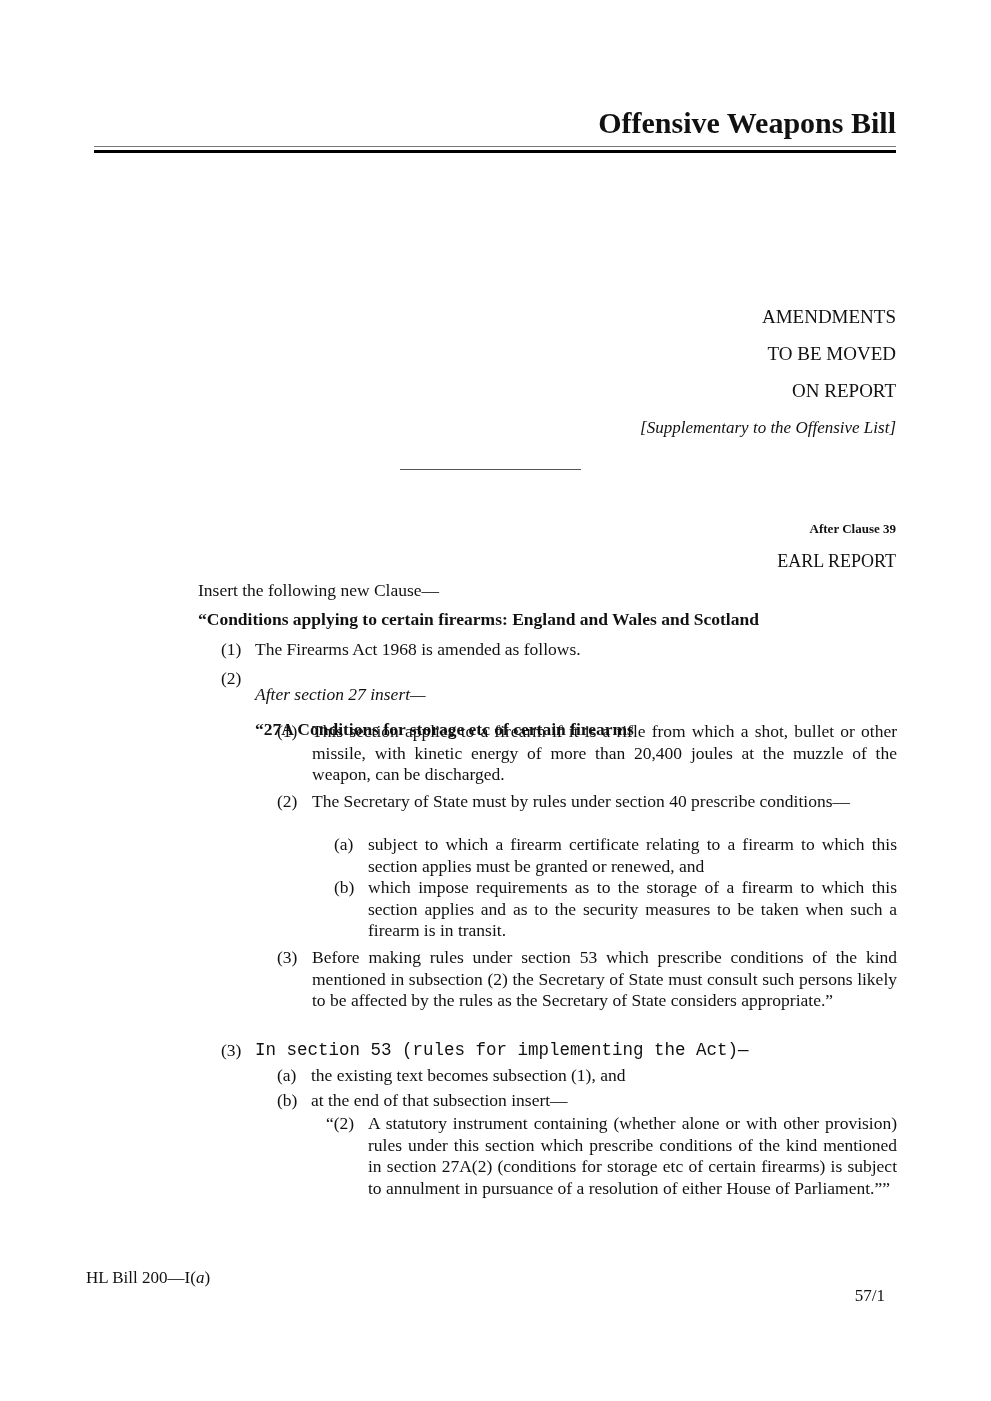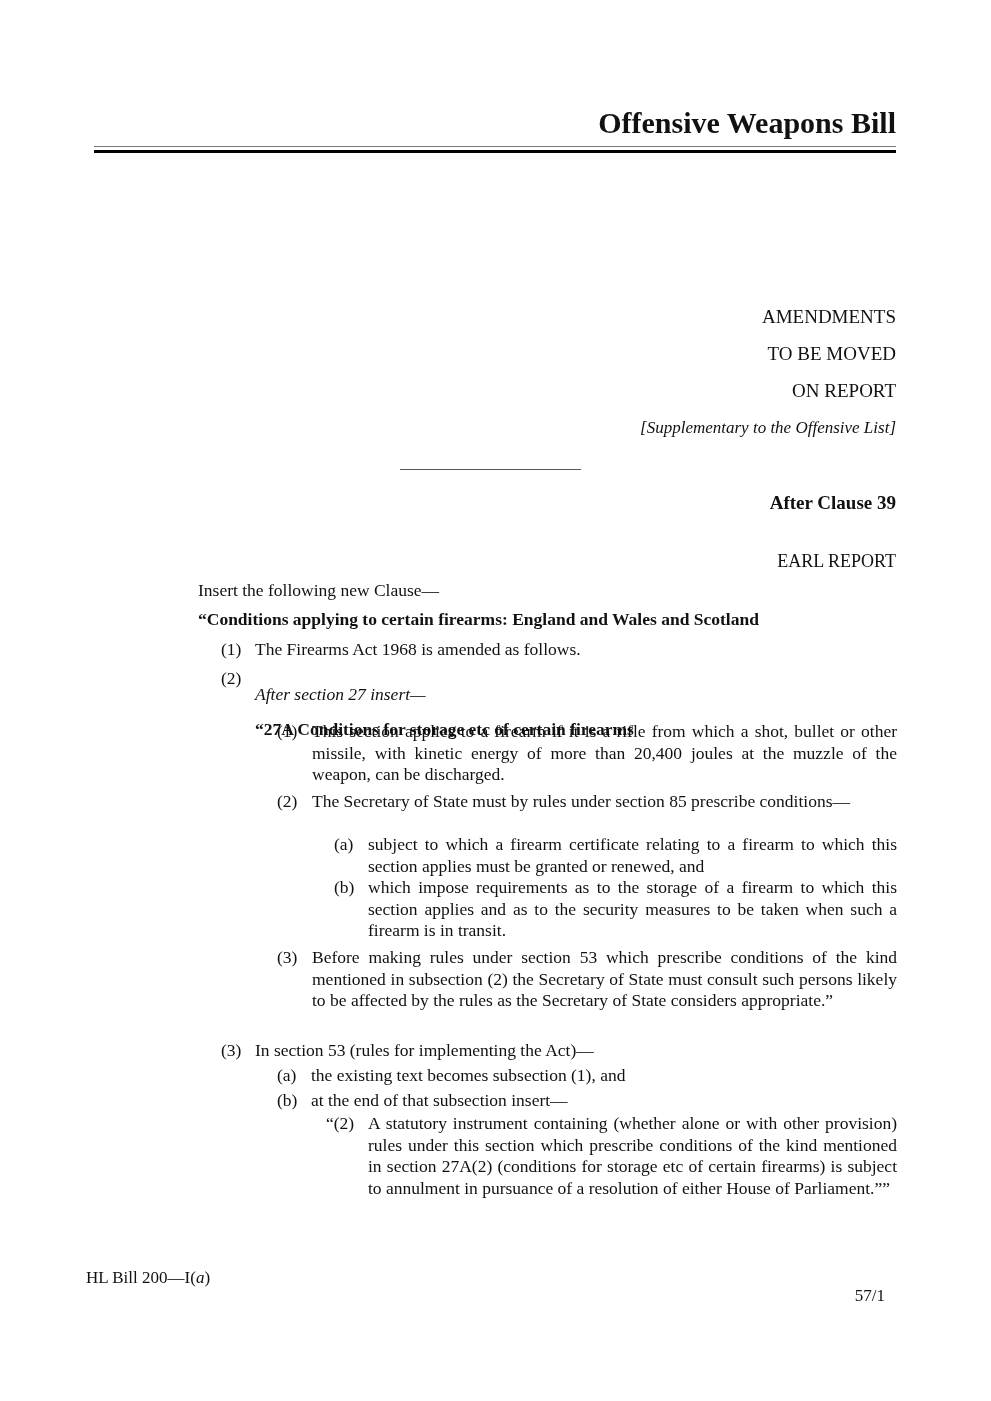--- a/index.html
+++ b/index.html
@@ -31,51 +31,51 @@
 <div class="abs title">Offensive Weapons Bill</div>
 <div class="abs rule-thin"></div>
 <div class="abs rule-thick"></div>
 
 <div class="abs center-line" style="top:306px;">AMENDMENTS</div>
 <div class="abs center-line" style="top:343px;">TO BE MOVED</div>
 <div class="abs center-line" style="top:380px;">ON REPORT</div>
 <div class="abs center-line italic" style="top:418px;">[Supplementary to the Offensive List]</div>
 <div class="abs sep"></div>
 
-<div class="abs center-line bold" style="top:492px; font-size:19px;">After Clause 39</div>
+<div class="abs center-line bold" style="top:521px; font-size:13px;">After Clause 39</div>
 <div class="abs center-line" style="top:551px; font-size:18px;">EARL REPORT</div>
 
 <div class="abs txt" style="left:198px; top:580px;">Insert the following new Clause—</div>
 <div class="abs txt bold" style="left:198px; top:609px; width:700px;">“Conditions applying to certain firearms: England and Wales and Scotland</div>
 
 <div class="abs txt" style="left:221px; top:639px;">(1)</div>
 <div class="abs txt" style="left:255px; top:639px;">The Firearms Act 1968 is amended as follows.</div>
 
 <div class="abs txt" style="left:221px; top:668px;">(2)</div>
 <div class="abs txt" style="left:255px; top:684px;font-style:italic;">After section 27 insert—</div>
 
 <div class="abs txt bold" style="left:255px; top:697px;margin-top:22px;">“27A Conditions for storage etc of certain firearms</div>
 
 <div class="abs txt" style="left:277px; top:721px;">(1)</div>
 <div class="abs txt just" style="left:312px; top:721px; width:585px;">This section applies to a firearm if it is a rifle from which a shot, bullet or other missile, with kinetic energy of more than 20,400 joules at the muzzle of the weapon, can be discharged.</div>
 
 <div class="abs txt" style="left:277px; top:791px;">(2)</div>
-<div class="abs txt just" style="left:312px; top:791px; width:585px;">The Secretary of State must by rules under section 85 prescribe conditions—</div>
+<div class="abs txt just" style="left:312px; top:791px; width:585px;">The Secretary of State must by rules under section 40 prescribe conditions—</div>
 
 <div class="abs txt" style="left:334px; top:834px;">(a)</div>
 <div class="abs txt just" style="left:368px; top:834px; width:529px;">subject to which a firearm certificate relating to a firearm to which this section applies must be granted or renewed, and</div>
 
 <div class="abs txt" style="left:334px; top:877px;">(b)</div>
 <div class="abs txt just" style="left:368px; top:877px; width:529px;">which impose requirements as to the storage of a firearm to which this section applies and as to the security measures to be taken when such a firearm is in transit.</div>
 
 <div class="abs txt" style="left:277px; top:947px;">(3)</div>
 <div class="abs txt just" style="left:312px; top:947px; width:585px;">Before making rules under section 53 which prescribe conditions of the kind mentioned in subsection (2) the Secretary of State must consult such persons likely to be affected by the rules as the Secretary of State considers appropriate.”</div>
 
 <div class="abs txt" style="left:221px; top:1040px;">(3)</div>
-<div class="abs txt" style="left:255px; top:1040px;">In section 53 (rules for implementing the Act)—</div>
+<div class="abs txt" style="left:255px; top:1040px;font-family:Liberation Mono, monospace;">In section 53 (rules for implementing the Act)—</div>
 
 <div class="abs txt" style="left:277px; top:1065px;">(a)</div>
 <div class="abs txt" style="left:311px; top:1065px;">the existing text becomes subsection (1), and</div>
 
 <div class="abs txt" style="left:277px; top:1090px;">(b)</div>
 <div class="abs txt" style="left:311px; top:1090px;">at the end of that subsection insert—</div>
 
 <div class="abs txt" style="left:326px; top:1113px;">“(2)</div>
 <div class="abs txt just" style="left:368px; top:1113px; width:529px;">A statutory instrument containing (whether alone or with other provision) rules under this section which prescribe conditions of the kind mentioned in section 27A(2) (conditions for storage etc of certain firearms) is subject to annulment in pursuance of a resolution of either House of Parliament.””</div>
 

